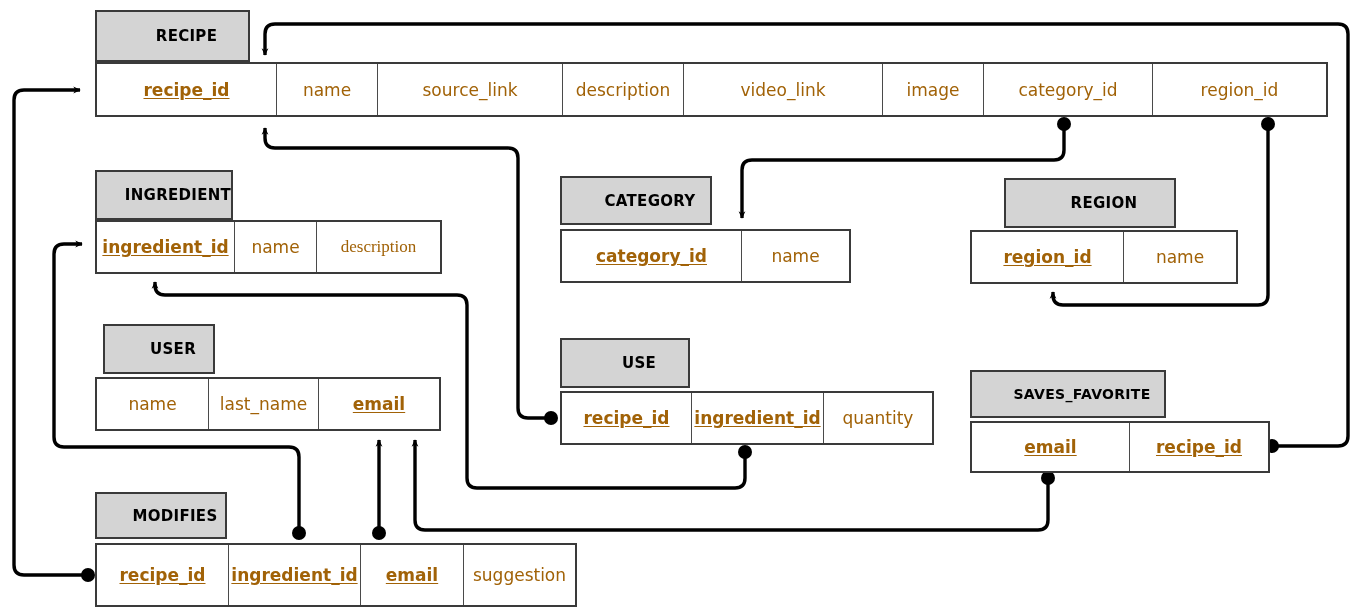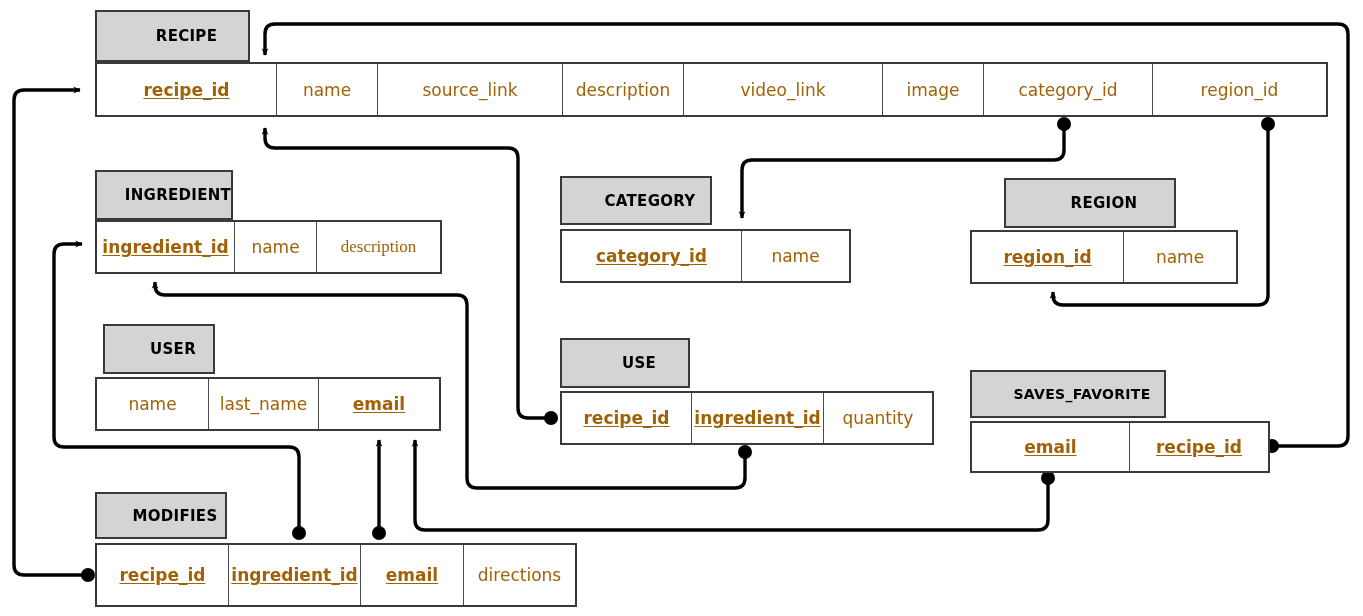--- a/index.html
+++ b/index.html
@@ -177,17 +177,17 @@
       <div class="attr key" style="width:138px;">recipe_id</div>
     </div>
   </div>
 
   <div class="entity">
     <div class="entity-title" style="left:95px; top:492px; width:132px; height:47px;">MODIFIES</div>
     <div class="attr-row" style="left:95px; top:543px; height:64px;">
       <div class="attr key" style="width:132px;">recipe_id</div>
       <div class="attr key" style="width:132px;">ingredient_id</div>
       <div class="attr key" style="width:103px;">email</div>
-      <div class="attr" style="width:111px;">directions</div>
+      <div class="attr" style="width:111px;">suggestion</div>
     </div>
   </div>
 
 </div>
 
 </body></html>

